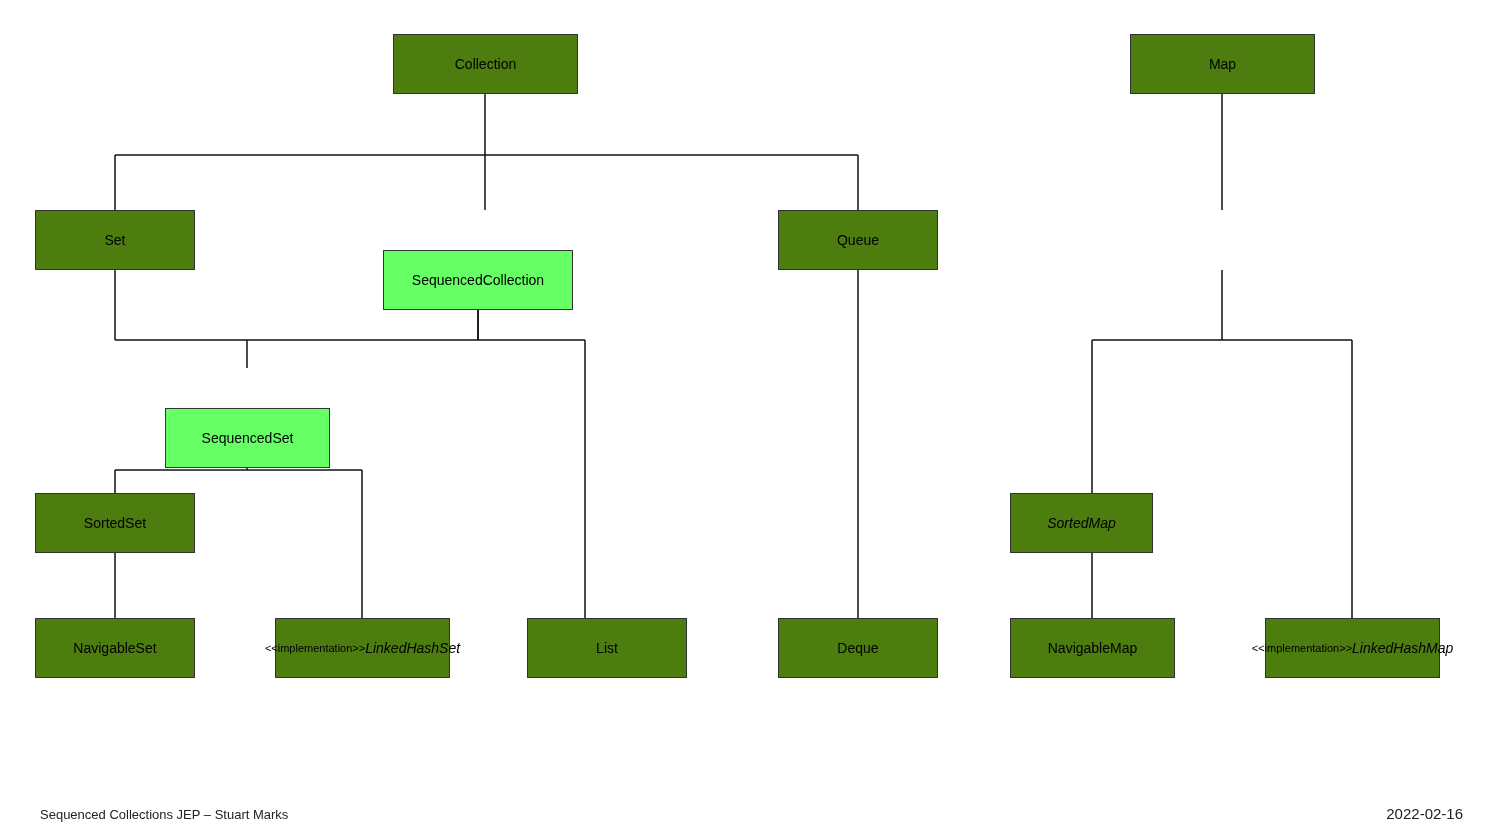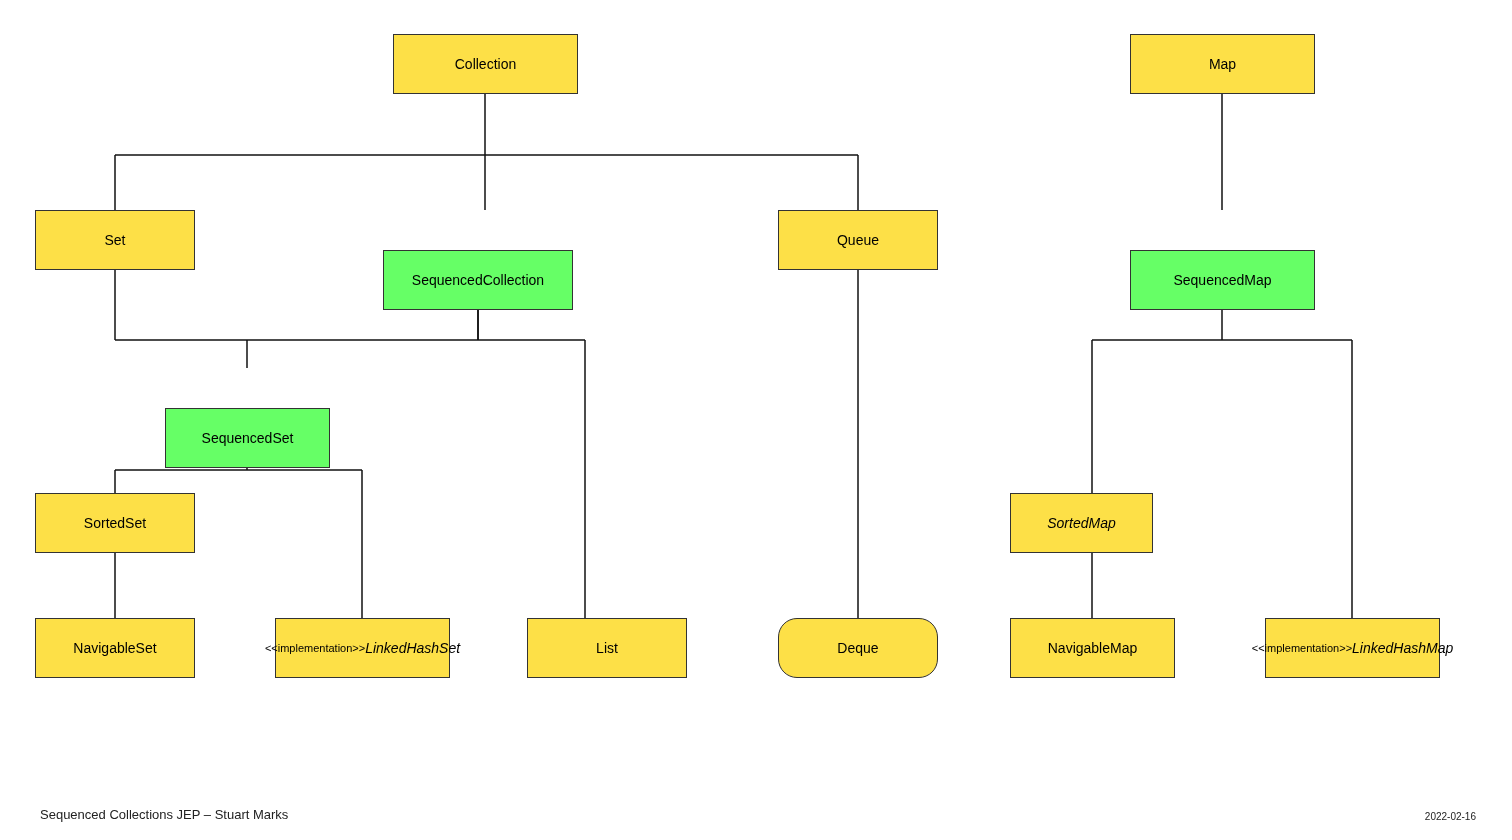--- a/index.html
+++ b/index.html
@@ -18,41 +18,41 @@
       height: 800px;
     }
     .node {
       position: absolute;
       border: 1.5px solid #333;
       display: flex;
       align-items: center;
       justify-content: center;
       text-align: center;
       font-size: 14px;
-      background: #fde047;
+      background: #4d7c0f;
     }
     .node.green {
       background: #66ff66;
       margin-top: 40px;
     }
     .node.impl {
       font-style: italic;
     }
     .footer {
       position: absolute;
       bottom: 18px;
       left: 40px;
       font-size: 13px;
       color: #222;
     }
     .footer-date {
       position: absolute;
       bottom: 18px;
-      right: 36px;
-      font-size: 10px;
+      right: 49px;
+      font-size: 15px;
       color: #222;
       margin-top: 36px;
     }
     svg.lines {
       position: absolute;
       top: 0; left: 0;
       width: 1512px;
       height: 800px;
       pointer-events: none;
     }
@@ -137,31 +137,28 @@
 
   <div class="node impl" style="left:275px; top:618px; width:175px; height:60px;">
     <span style="display:block; font-size:11px; font-style:normal;">&lt;&lt;implementation&gt;&gt;</span>
     <span>LinkedHashSet</span>
   </div>
 
   <div class="node" style="left:505px; top:618px; width:160px; height:60px;margin-left:22px;">
     <span>List</span>
   </div>
 
-  <div class="node" style="left:778px; top:618px; width:160px; height:60px;border-radius:19px;">
+  <div class="node" style="left:778px; top:618px; width:160px; height:60px;">
     <span>Deque</span>
   </div>
 
   <div class="node" style="left:1130px; top:34px; width:185px; height:60px;">
     <span>Map</span>
   </div>
 
-  <div class="node green" style="left:1130px; top:210px; width:185px; height:60px;">
-    <span>SequencedMap</span>
-  </div>
 
   <div class="node" style="left:1010px; top:493px; width:143px; height:60px;font-style:italic;">
     <span>SortedMap</span>
   </div>
 
   <div class="node" style="left:1010px; top:618px; width:165px; height:60px;">
     <span>NavigableMap</span>
   </div>
 
   <div class="node impl" style="left:1265px; top:618px; width:175px; height:60px;">

